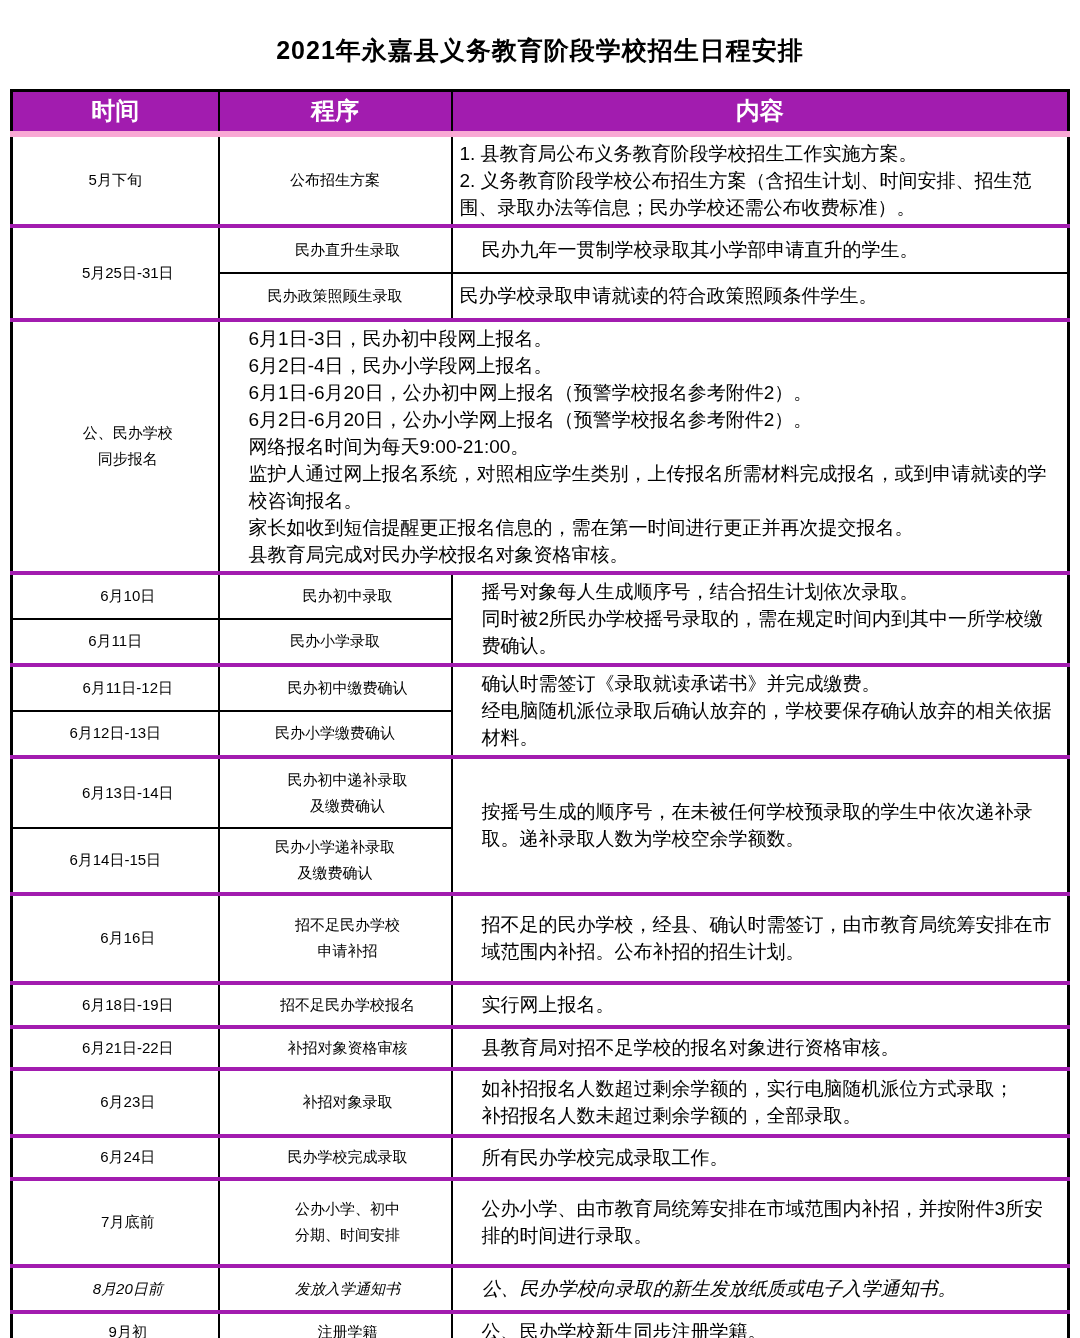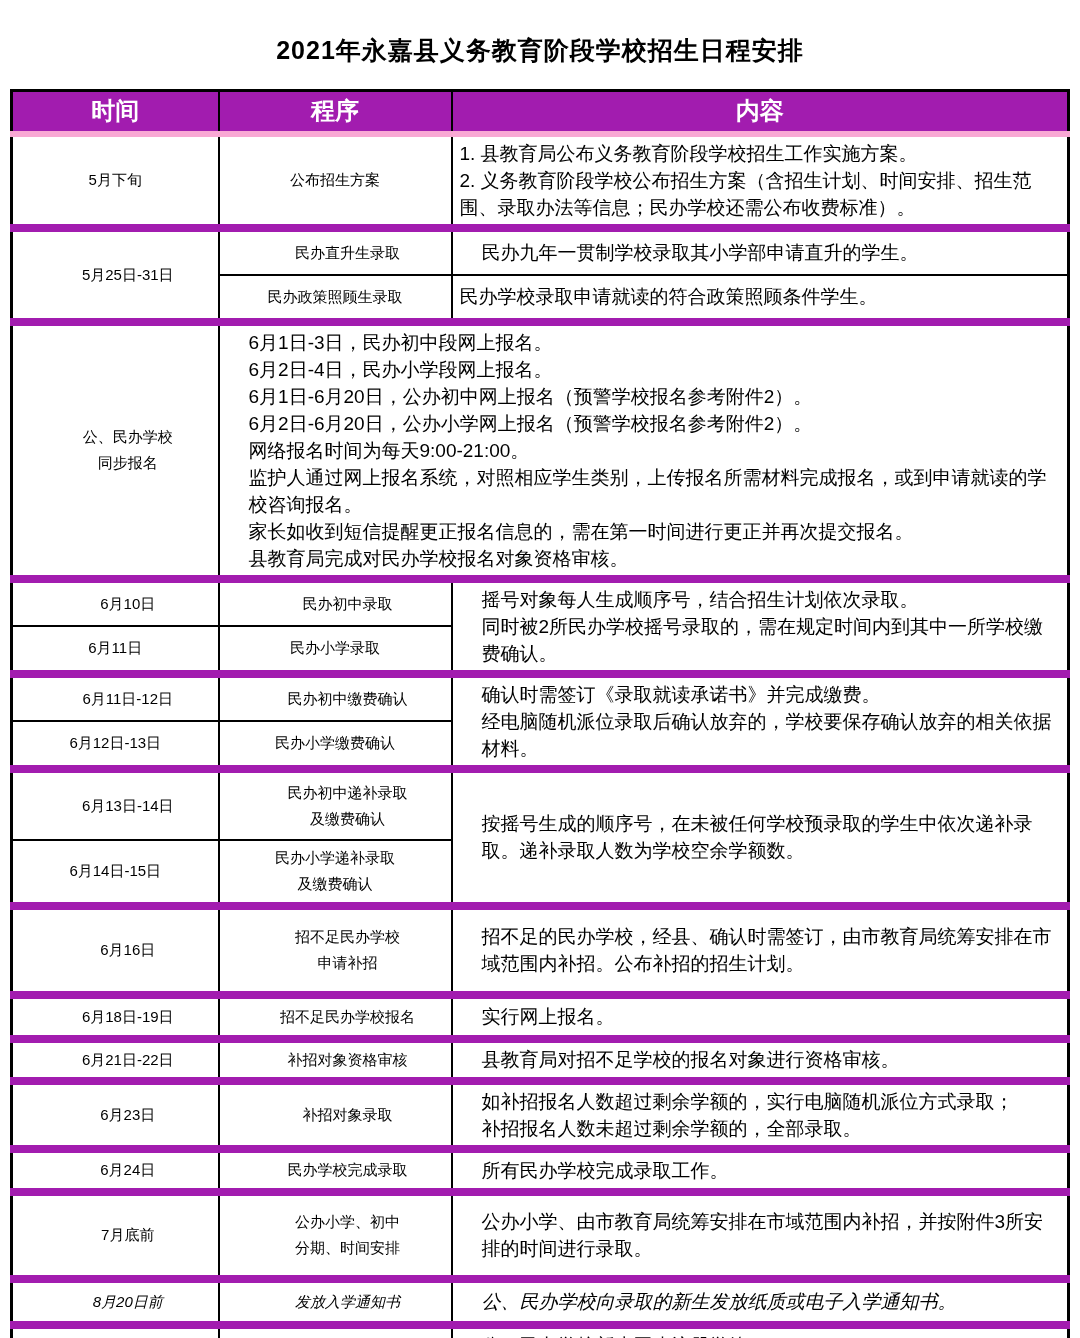--- a/index.html
+++ b/index.html
@@ -39,21 +39,21 @@
   thead th {
     background: #a21caf;
     color: #fff;
     font-size: 24px;
     font-weight: bold;
     height: 43px;
     border-bottom: 6px solid #f9a8d4;
   }
   td.c { text-align: center; font-size: 15px; line-height: 26px; }
   td.l { text-align: left;  font-size: 19px; line-height: 27px; padding: 3px 7px; }
-  tr.gs > th, tr.gs > td { border-top: 8px solid #a21caf; padding-left: 29px; }
+  tr.gs > th, tr.gs > td { border-top: 4px solid #a21caf; padding-left: 29px; }
 </style>
 </head>
 <body>
 
 <div class="page">
   <h1 class="title">2021年永嘉县义务教育阶段学校招生日程安排</h1>
 
   <table class="sched">
     <colgroup>
       <col class="c-time">

